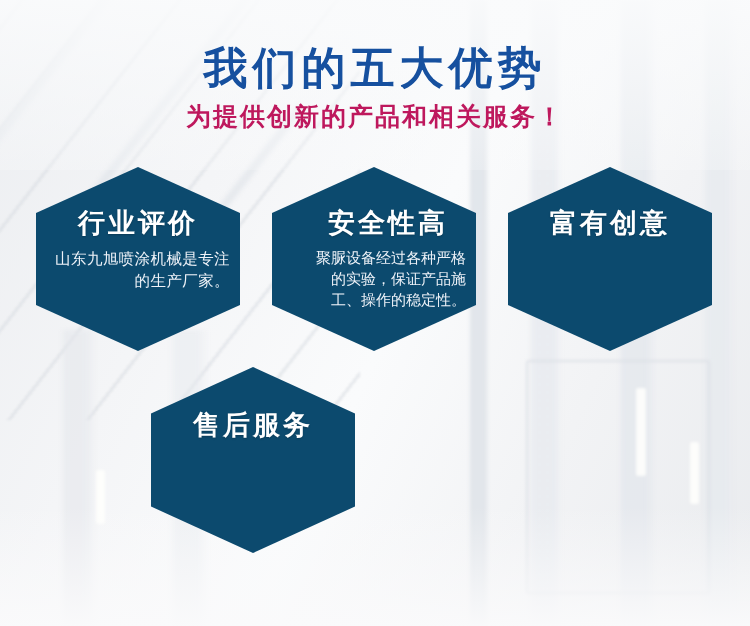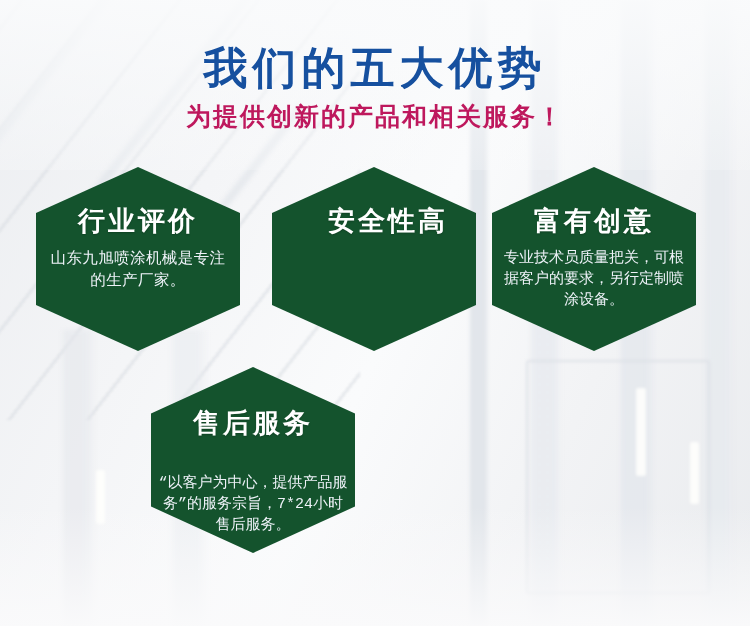--- a/index.html
+++ b/index.html
@@ -90,49 +90,48 @@
   }
   .subtitle{
     margin:0;padding-top:9px;
     font-size:25px;line-height:1.2;letter-spacing:2px;
     font-weight:700;color:#be185d;
   }
 
   
   .hex{
     position:absolute;
-    background:#14532d;
+    background:#0c4a6e;
     -webkit-clip-path:polygon(50% 0%,100% 25%,100% 75%,50% 100%,0% 75%,0% 25%);
     clip-path:polygon(50% 0%,100% 25%,100% 75%,50% 100%,0% 75%,0% 25%);
     display:flex;flex-direction:column;align-items:center;
     box-sizing:border-box;
-    text-align:center;
-    font-family:Liberation Mono, monospace;
+    text-align:right;
   }
   .hex-title{
     font-size:27px;line-height:1.1;letter-spacing:3px;
     font-weight:700;color:#ffffff;
     text-shadow:0 1px 2px rgba(0,0,0,.22);
     white-space:nowrap;
   }
   .hex-desc{
     font-size:15.5px;line-height:1.42;letter-spacing:.4px;
     color:#eef2f8;font-weight:400;
     max-width:100%;
   }
 
   
   .hex-r1{width:204px;height:184px;top:167px;padding-top:42px;}
   .hex-r1 .hex-desc{padding:9px 10px 0;}
   #hex-1{left:36px;}
   #hex-2{left:272px;padding-left:28px;}
-  #hex-3{left:492px;}
+  #hex-3{left:508px;}
 
   
-  .hex-r2{width:204px;height:186px;top:367px;padding-top:44px;gap:22px;}
+  .hex-r2{width:204px;height:186px;top:367px;padding-top:44px;}
   .hex-r2 .hex-desc{padding:10px 6px 0;}
   #hex-4{left:151px;}
   #hex-5{left:387px;}
 
   
   .hex-desc.tight{letter-spacing:0px;font-size:15px;}
 </style>
 </head>
 <body>
 
@@ -155,26 +154,25 @@
     <p class="subtitle">为提供创新的产品和相关服务！</p>
   </div>
 
   <div class="hex hex-r1" id="hex-1">
     <div class="hex-title">行业评价</div>
     <div class="hex-desc">山东九旭喷涂机械是专注的生产厂家。</div>
   </div>
 
   <div class="hex hex-r1" id="hex-2">
     <div class="hex-title">安全性高</div>
+    <div class="hex-desc tight">聚脲设备经过各种严格的实验，保证产品施工、操作的稳定性。</div>
   </div>
 
   <div class="hex hex-r1" id="hex-3">
     <div class="hex-title">富有创意</div>
-    <div class="hex-desc tight">专业技术员质量把关，可根据客户的要求，另行定制喷涂设备。</div>
   </div>
 
   <div class="hex hex-r2" id="hex-4">
     <div class="hex-title">售后服务</div>
-    <div class="hex-desc tight">“以客户为中心，提供产品服务”的服务宗旨，7*24小时售后服务。</div>
   </div>
 
 
 </div>
 
 </body></html>

